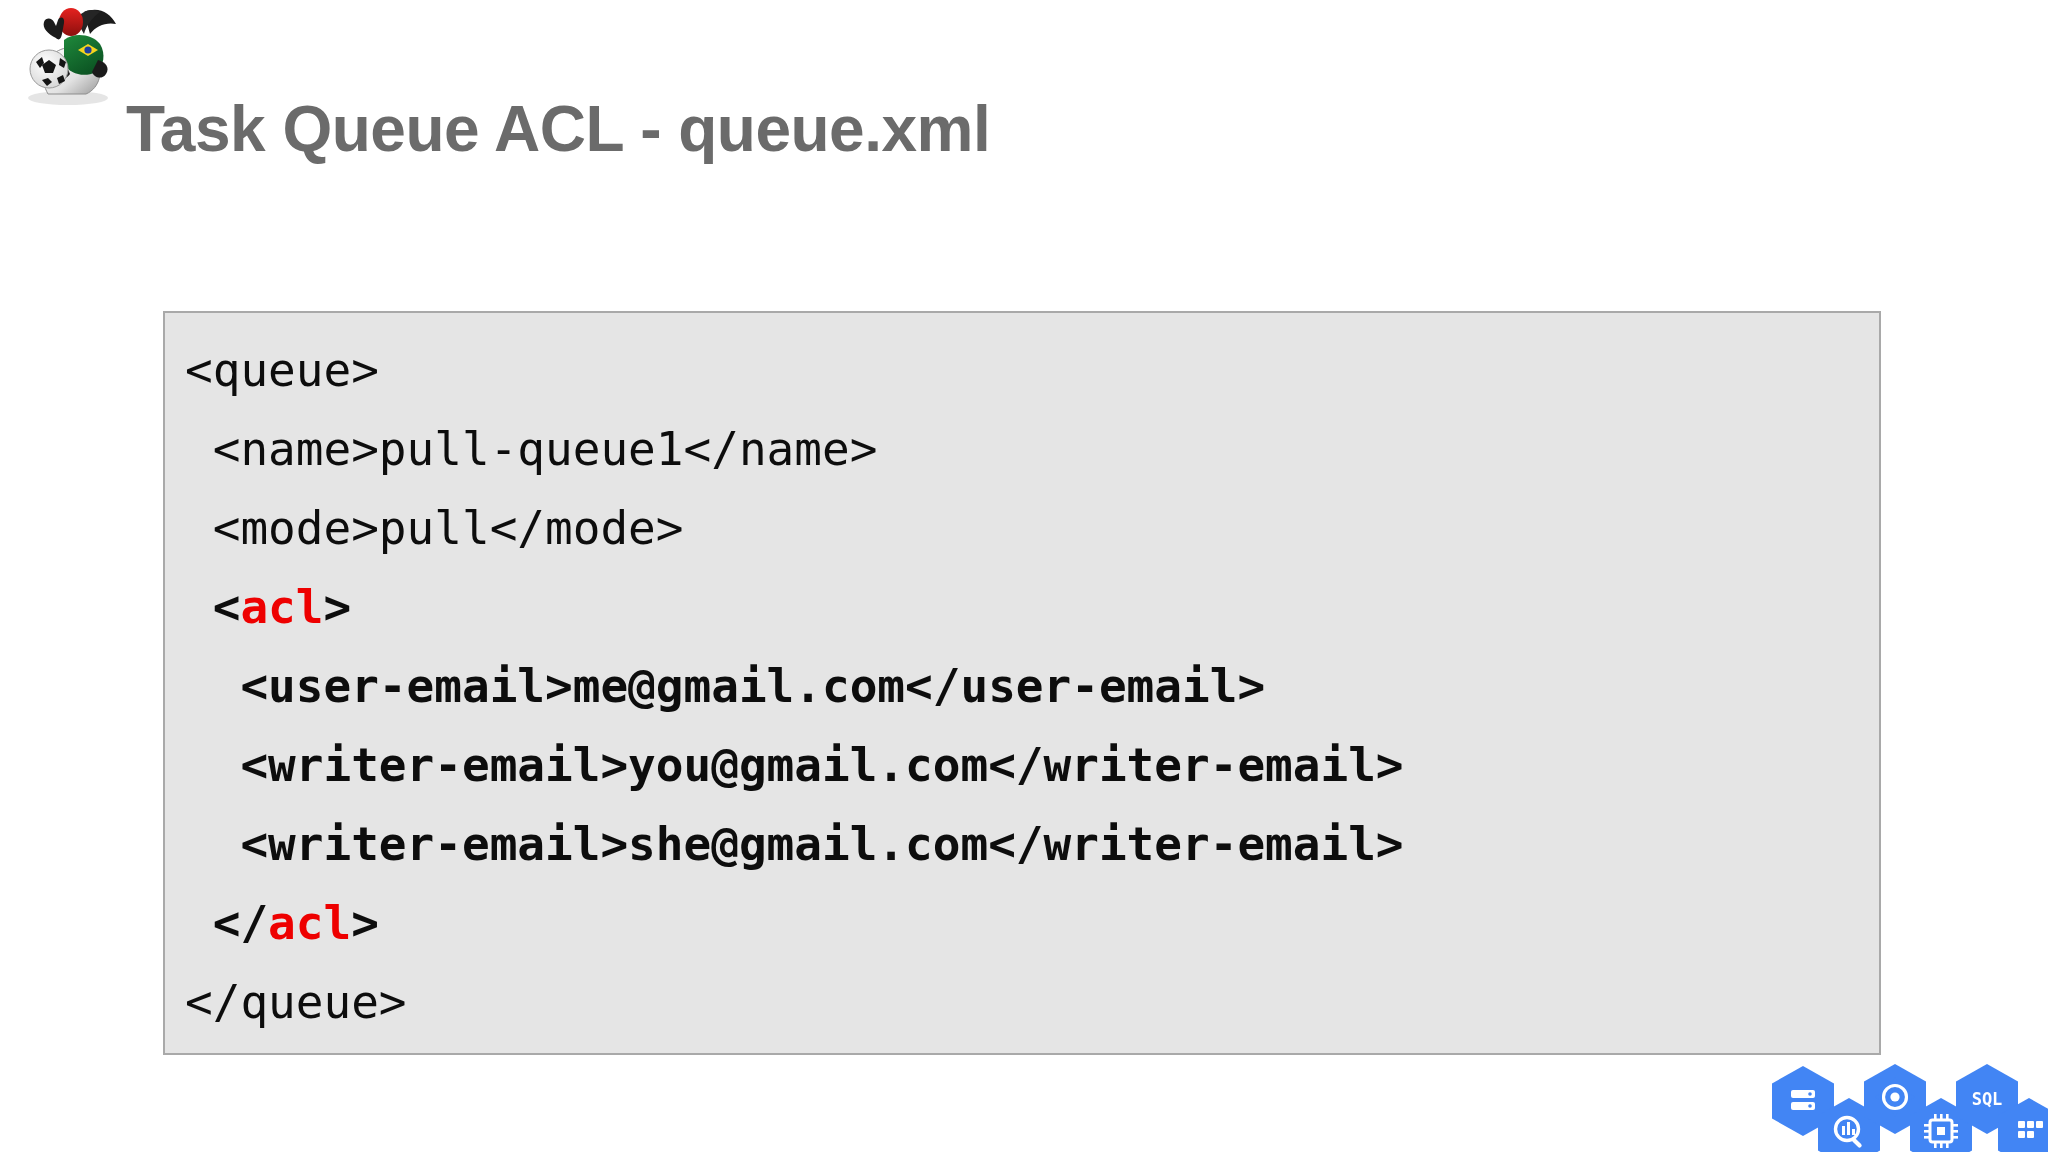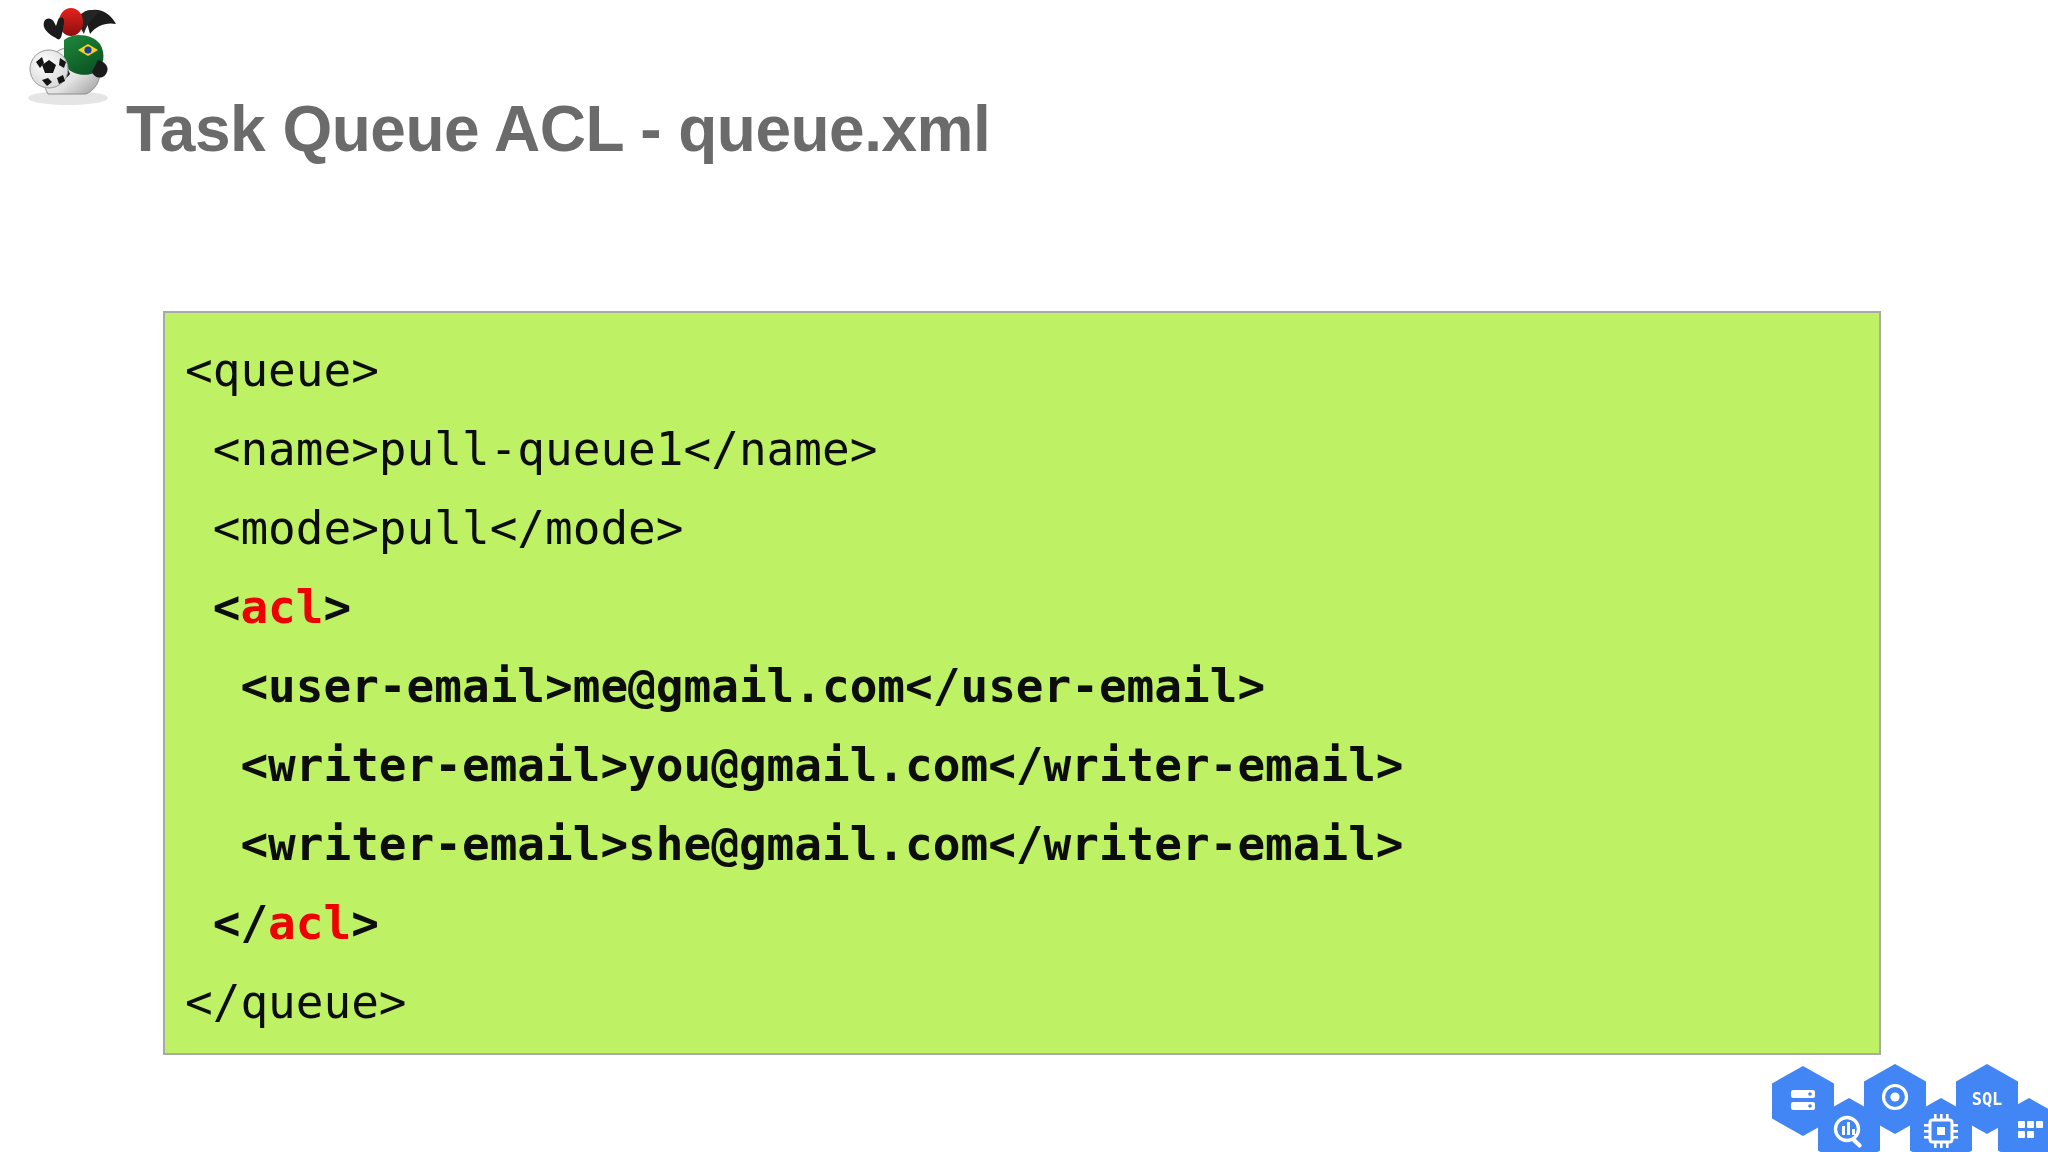--- a/index.html
+++ b/index.html
@@ -147,21 +147,21 @@
       <polygon points="37,60 44,65 41,73 33,73 30,65" fill="#141414"></polygon>
       <polygon points="24,62 30,57 32,63 28,68" fill="#141414"></polygon>
       <polygon points="48,58 54,62 52,68 47,65" fill="#141414"></polygon>
       <polygon points="30,80 36,78 40,82 35,86" fill="#141414"></polygon>
       <polygon points="45,78 51,75 53,81 47,84" fill="#141414"></polygon>
     </svg>
   </div>
 
   <div id="title" style="color: rgb(107, 107, 107);">Task Queue ACL - queue.xml</div>
 
-  <div id="code-box" style="background: #bef264; border-color: rgb(169, 169, 169);">
+  <div id="code-box" style="background: #e5e5e5; border-color: rgb(169, 169, 169);">
     <div id="code-listing" style="color: rgb(13, 13, 13);"><div class="code-line"><span class="tok-black">&lt;queue&gt;</span></div><div class="code-line"><span class="tok-black"> &lt;name&gt;pull-queue1&lt;/name&gt;</span></div><div class="code-line"><span class="tok-black"> &lt;mode&gt;pull&lt;/mode&gt;</span></div><div class="code-line bold"><span class="tok-black"> &lt;</span><span class="tok-red" style="color: rgb(238, 0, 0);">acl</span><span class="tok-black">&gt;</span></div><div class="code-line bold"><span class="tok-black">  &lt;user-email&gt;me@gmail.com&lt;/user-email&gt;</span></div><div class="code-line bold"><span class="tok-black">  &lt;writer-email&gt;you@gmail.com&lt;/writer-email&gt;</span></div><div class="code-line bold"><span class="tok-black">  &lt;writer-email&gt;she@gmail.com&lt;/writer-email&gt;</span></div><div class="code-line bold"><span class="tok-black"> &lt;/</span><span class="tok-red" style="color: rgb(238, 0, 0);">acl</span><span class="tok-black">&gt;</span></div><div class="code-line"><span class="tok-black">&lt;/queue&gt;</span></div></div>
   </div>
 
   <div id="hex-footer">
 
     <div class="hex" style="left:0px;  top:2px;">
       <svg viewBox="0 0 62 70" width="62" height="70">
         <polygon points="31,0 62,17.5 62,52.5 31,70 0,52.5 0,17.5" fill="#4285f4"></polygon>
         <rect x="19" y="24" width="24" height="8" rx="2" fill="#ffffff"></rect>
         <rect x="19" y="36" width="24" height="8" rx="2" fill="#ffffff"></rect>

